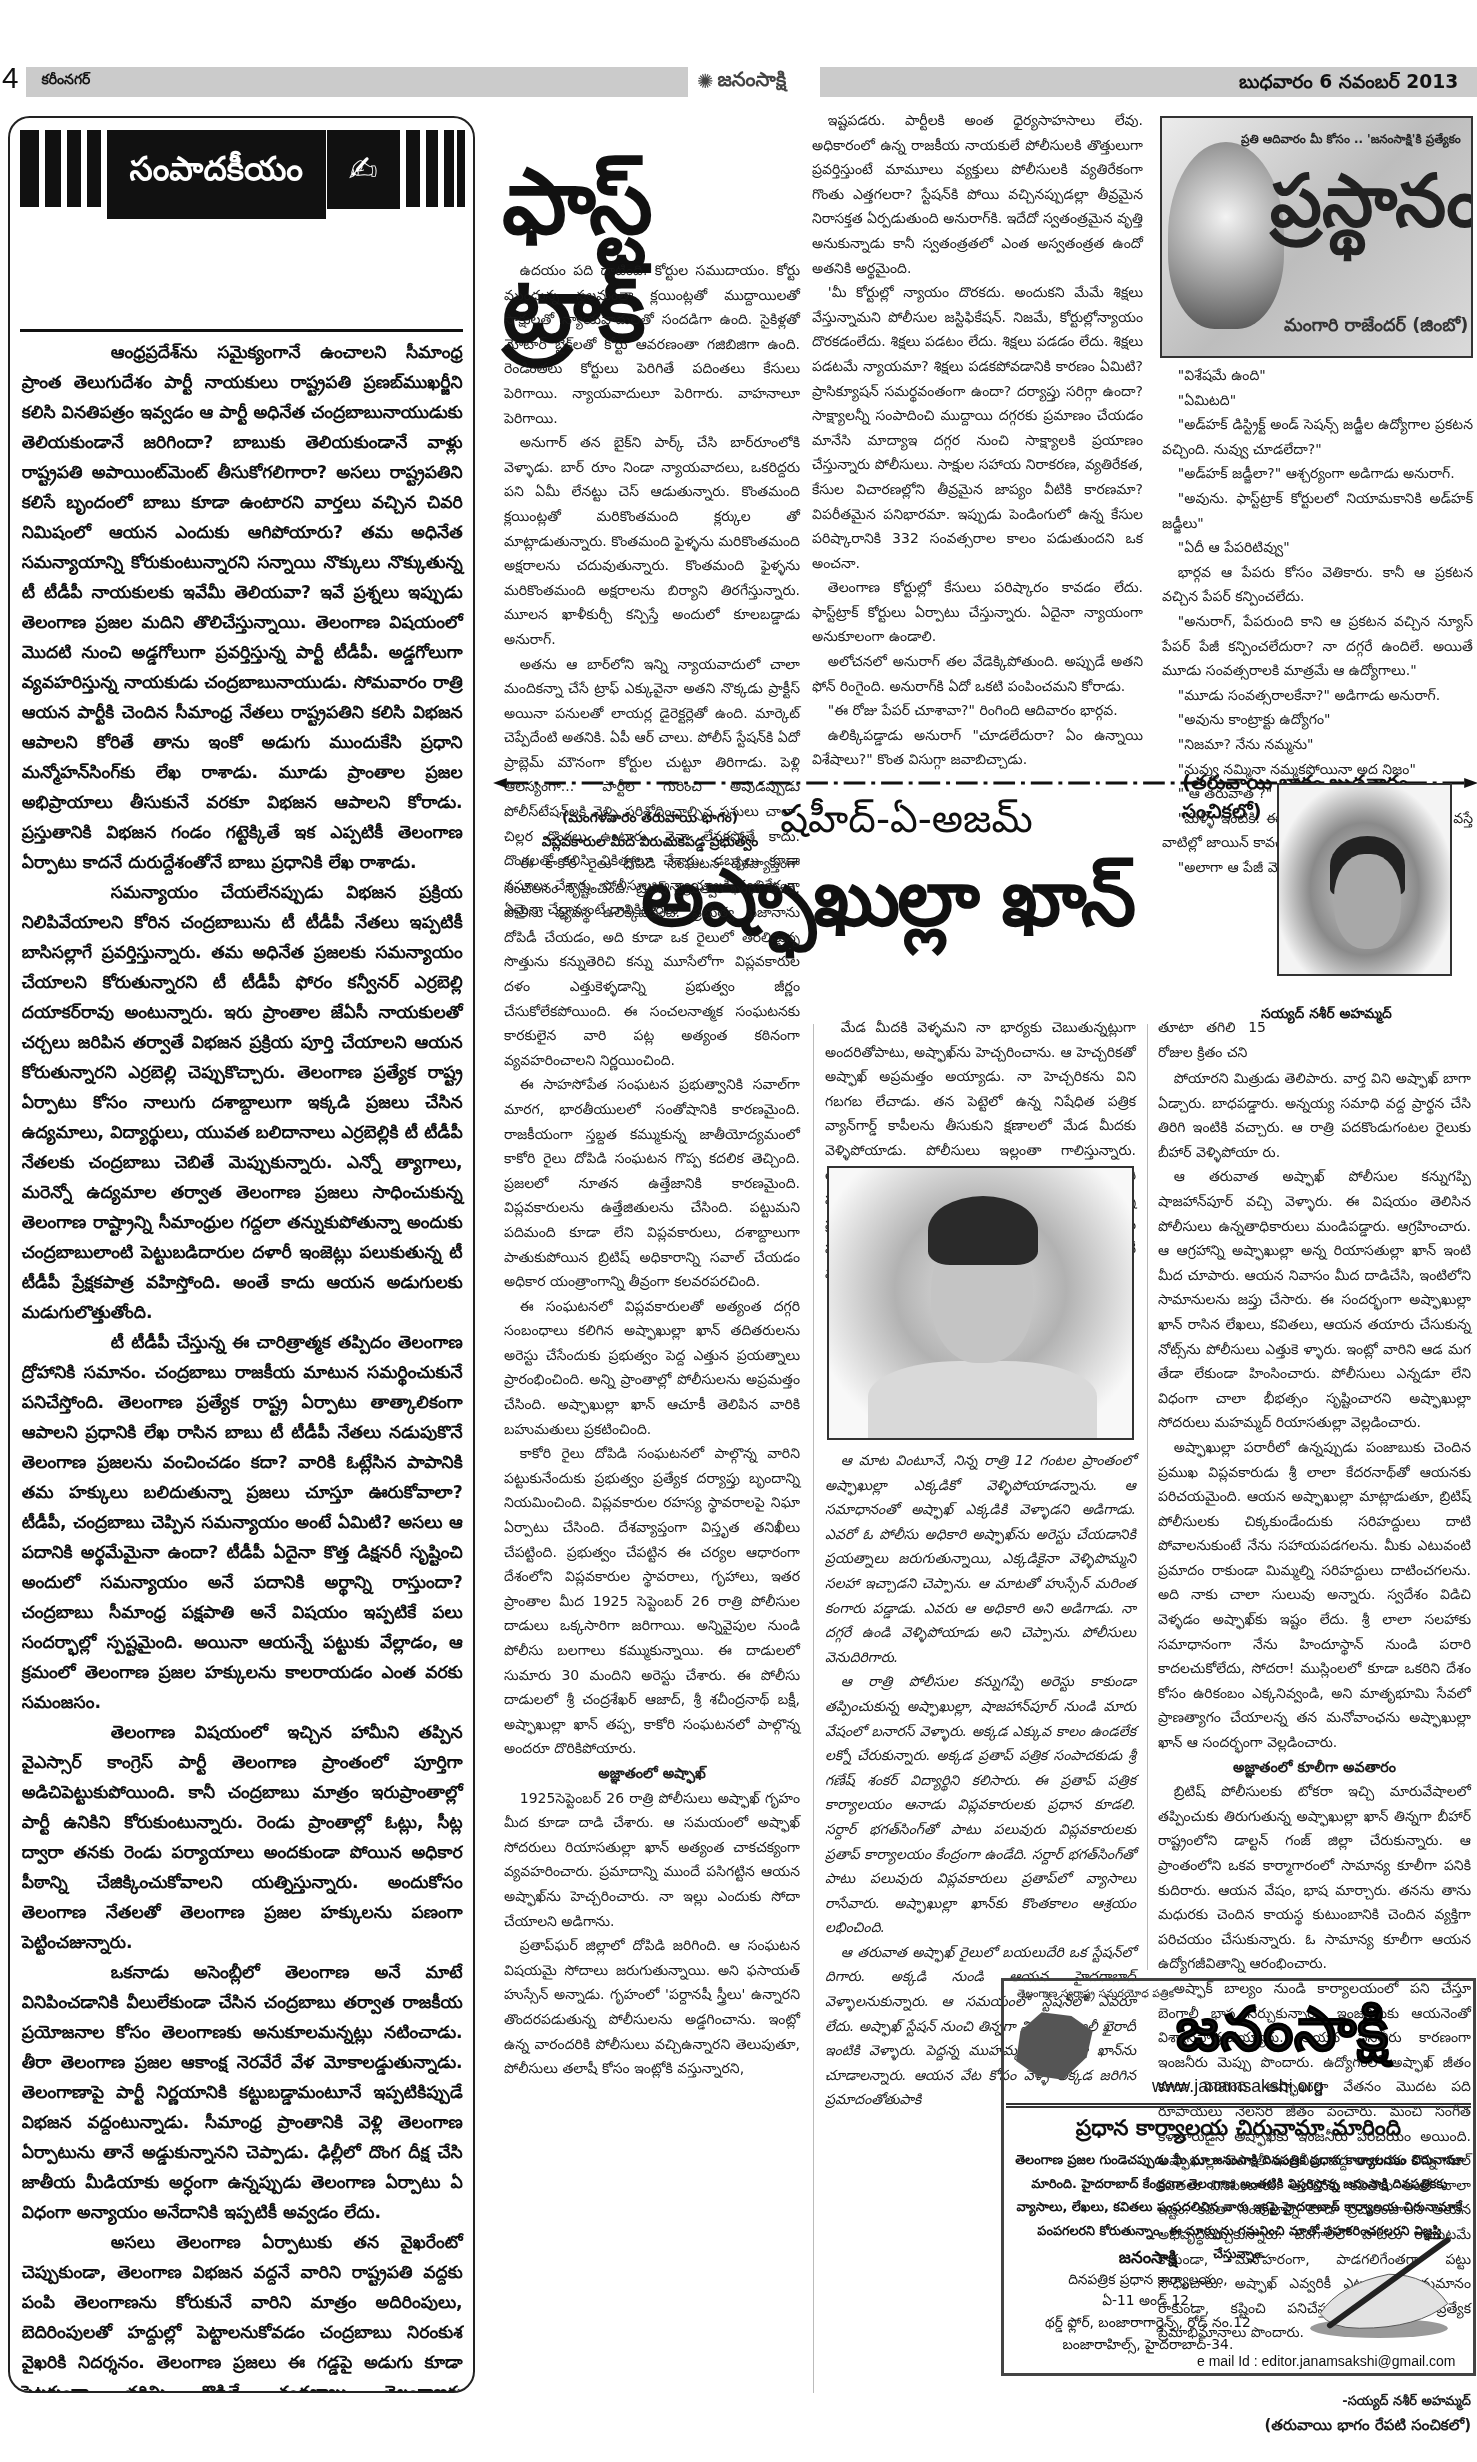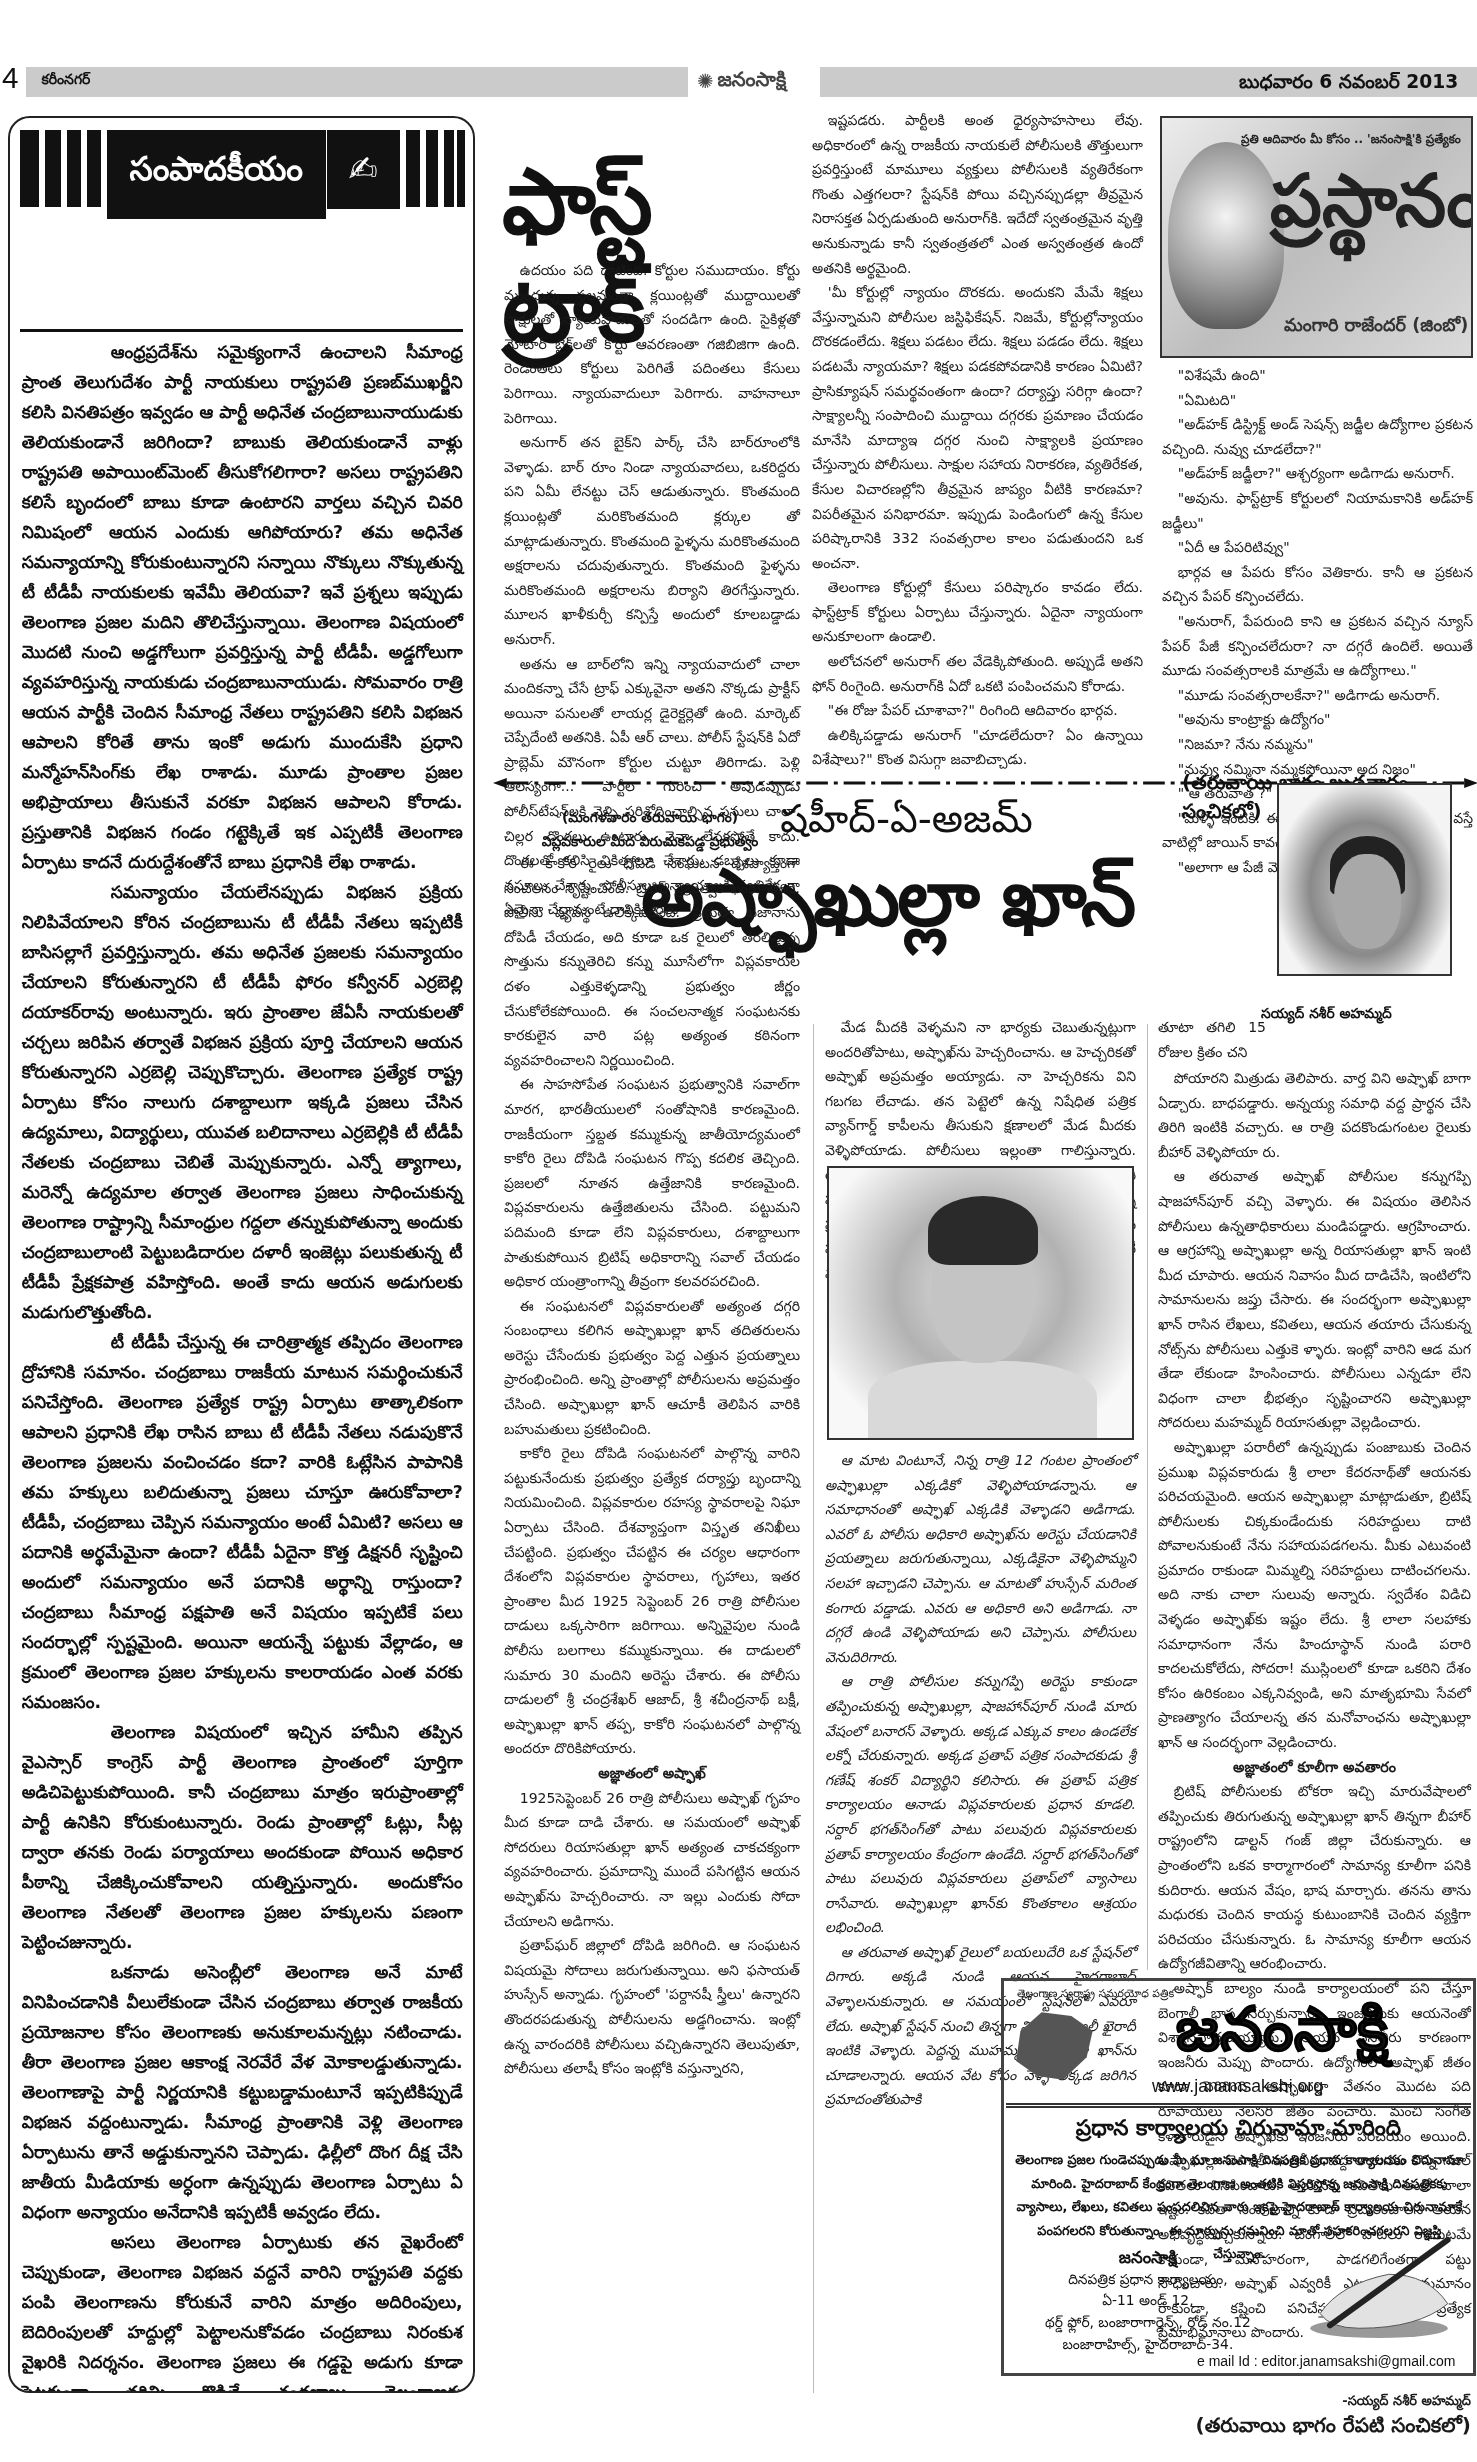--- a/index.html
+++ b/index.html
@@ -203,21 +203,21 @@
 
 <div class="abs col-text af-right-top">తూటా తగిలి 15 రోజుల క్రితం చని</div>
 <div class="abs col-text af-right">
   <p>పోయారని మిత్రుడు తెలిపారు. వార్త విని అష్ఫాఖ్‌ బాగా ఏడ్చారు. బాధపడ్డారు. అన్నయ్య సమాధి వద్ద ప్రార్థన చేసి తిరిగి ఇంటికి వచ్చారు. ఆ రాత్రి పదకొండుగంటల రైలుకు బీహార్‌ వెళ్ళిపోయా రు.</p>
   <p>ఆ తరువాత అష్ఫాఖ్‌ పోలీసుల కన్నుగప్పి షాజహాన్‌పూర్‌ వచ్చి వెళ్ళారు. ఈ విషయం తెలిసిన పోలీసులు ఉన్నతాధికారులు మండిపడ్డారు. ఆగ్రహించారు. ఆ ఆగ్రహాన్ని అష్ఫాఖుల్లా అన్న రియాసతుల్లా ఖాన్‌ ఇంటి మీద చూపారు. ఆయన నివాసం మీద దాడిచేసి, ఇంటిలోని సామానులను జప్తు చేసారు. ఈ సందర్భంగా అష్ఫాఖుల్లా ఖాన్‌ రాసిన లేఖలు, కవితలు, ఆయన తయారు చేసుకున్న నోట్స్‌ను పోలీసులు ఎత్తుకె ళ్ళారు. ఇంట్లో వారిని ఆడ మగ తేడా లేకుండా హింసించారు. పోలీసులు ఎన్నడూ లేని విధంగా చాలా భీభత్సం సృష్టించారని అష్ఫాఖుల్లా సోదరులు మహమ్మద్‌ రియాసతుల్లా వెల్లడించారు.</p>
   <p>అష్ఫాఖుల్లా పరారీలో ఉన్నప్పుడు పంజాబుకు చెందిన ప్రముఖ విప్లవకారుడు శ్రీ లాలా కేదరనాథ్‌తో ఆయనకు పరిచయమైంది. ఆయన అష్ఫాఖుల్లా మాట్లాడుతూ, బ్రిటిష్‌ పోలీసులకు చిక్కకుండేందుకు సరిహద్దులు దాటి పోవాలనుకుంటే నేను సహాయపడగలను. మీకు ఎటువంటి ప్రమాదం రాకుండా మిమ్మల్ని సరిహద్దులు దాటించగలను. అది నాకు చాలా సులువు అన్నారు. స్వదేశం విడిచి వెళ్ళడం అష్ఫాఖ్‌కు ఇష్టం లేదు. శ్రీ లాలా సలహాకు సమాధానంగా నేను హిందూస్థాన్‌ నుండి పరారి కాదలచుకోలేదు, సోదరా! ముస్లింలలో కూడా ఒకరిని దేశం కోసం ఉరికంబం ఎక్కనివ్వండి, అని మాతృభూమి సేవలో ప్రాణత్యాగం చేయాలన్న తన మనోవాంఛను అష్ఫాఖుల్లా ఖాన్‌ ఆ సందర్భంగా వెల్లడించారు.</p>
   <div class="sub-head">అజ్ఞాతంలో కూలీగా అవతారం</div>
   <p>బ్రిటిష్‌ పోలీసులకు టోకరా ఇచ్చి మారువేషాలలో తప్పించుకు తిరుగుతున్న అష్ఫాఖుల్లా ఖాన్‌ తిన్నగా బీహార్‌ రాష్ట్రంలోని డాల్టన్‌ గంజ్‌ జిల్లా చేరుకున్నారు. ఆ ప్రాంతంలోని ఒకవ కార్మాగారంలో సామాన్య కూలీగా పనికి కుదిరారు. ఆయన వేషం, భాష మార్చారు. తనను తాను మధురకు చెందిన కాయస్థ కుటుంబానికి చెందిన వ్యక్తిగా పరిచయం చేసుకున్నారు. ఓ సామాన్య కూలీగా ఆయన ఉద్యోగజీవితాన్ని ఆరంభించారు.</p>
   <p>అష్ఫాక్‌ బాల్యం నుండి కార్యాలయంలో పని చేస్తూ బెంగాలీ భాష నేర్చుకున్నారు. ఇంజనీరుకు ఆయనెంతో విశ్వాసపాత్రుడయ్యారు. ఆయన పనితీరు కారణంగా ఇంజనీరు మెప్పు పొందారు. ఉద్యోగంలో అష్ఫాఖ్‌ జీతం కూడా పెరిగింది. అష్ఫాఖుల్లా వేతనం మొదట పది రూపాయలు నెలసరి జీతం పెంచారు. మంచి సంగీత కళాకారుడైన అష్ఫాఖ్‌కు ఇంజనీరు పరిచయం అయింది. అష్ఫాఖుల్లా బెంగాలీ ఇంజనీరు వద్ద ఆయనకు కొన్ని గజల్‌ కవితలు వినిపించారు. ఆయనకు కవితలు అంటే చాలా ఇష్టం. కవితా సంపుటాన్ని కూడా ప్రచురించాలని ఆయన అభివృద్ధిపర్చుకున్నారు. బెంగాలీలో పాటలు రాయటమే కాకుండా, మనోహరంగా, పాడగలిగేంతగా పట్టు సాధించారు. అష్ఫాఖ్‌ ఎవ్వరికీ ఎటువంటి అనుమానం రాకుండా, కష్టించి పనిచేస్తూ యజమాని ప్రత్యేక ప్రేమాభిమానాలు పొందారు.</p>
   <div class="signature-in" style="text-align:right;font-weight:bold;font-size:13px;margin-top:44px;">-సయ్యద్‌ నశీర్‌ అహమ్మద్‌</div>
-  <div style="text-align:right;font-weight:bold;font-size:20px;">(తరువాయి భాగం రేపటి సంచికలో)</div>
+  <div style="text-align:right;font-weight:bold;font-size:15px;">(తరువాయి భాగం రేపటి సంచికలో)</div>
 </div>
 
 <div class="abs vline" style="left:813px;top:1024px;width:1px;height:1369px;background:#bbb"></div>
 <div class="abs vline" style="left:1147px;top:1024px;width:1px;height:946px;background:#bbb"></div>
 
 <div class="abs js-box">
   <div class="js-tag">తెలంగాణ స్వరాష్ట్ర సమరయోధ పత్రిక</div>
   <div class="js-map"></div>
   <div class="js-logo">జనంసాక్షి</div>
   <div class="js-url">www.janamsakshi.org</div>

